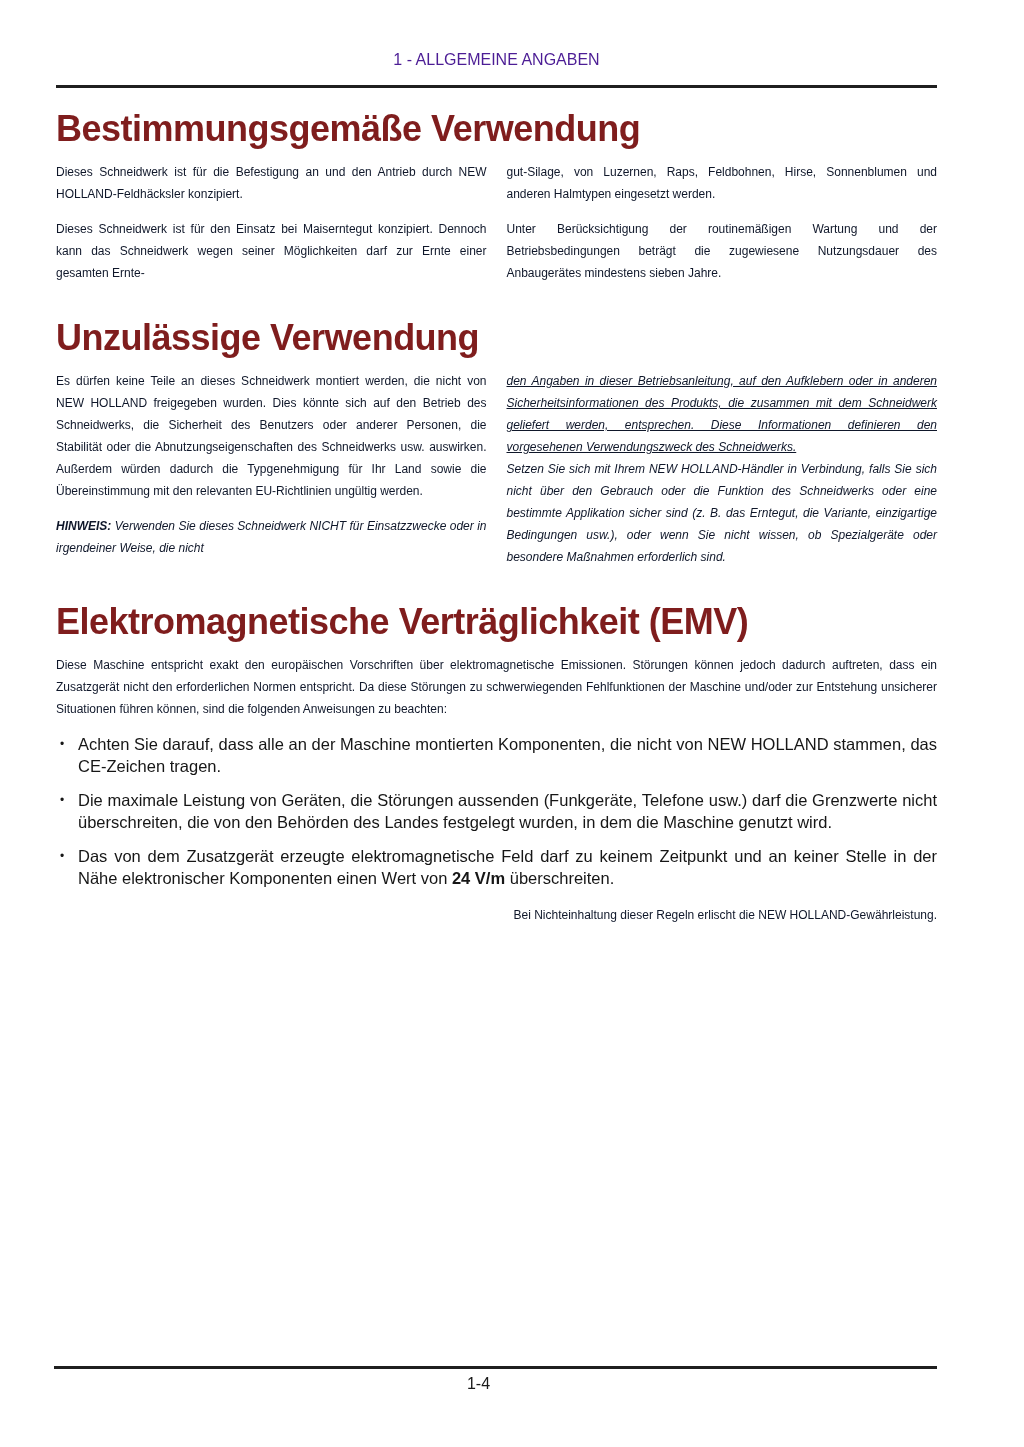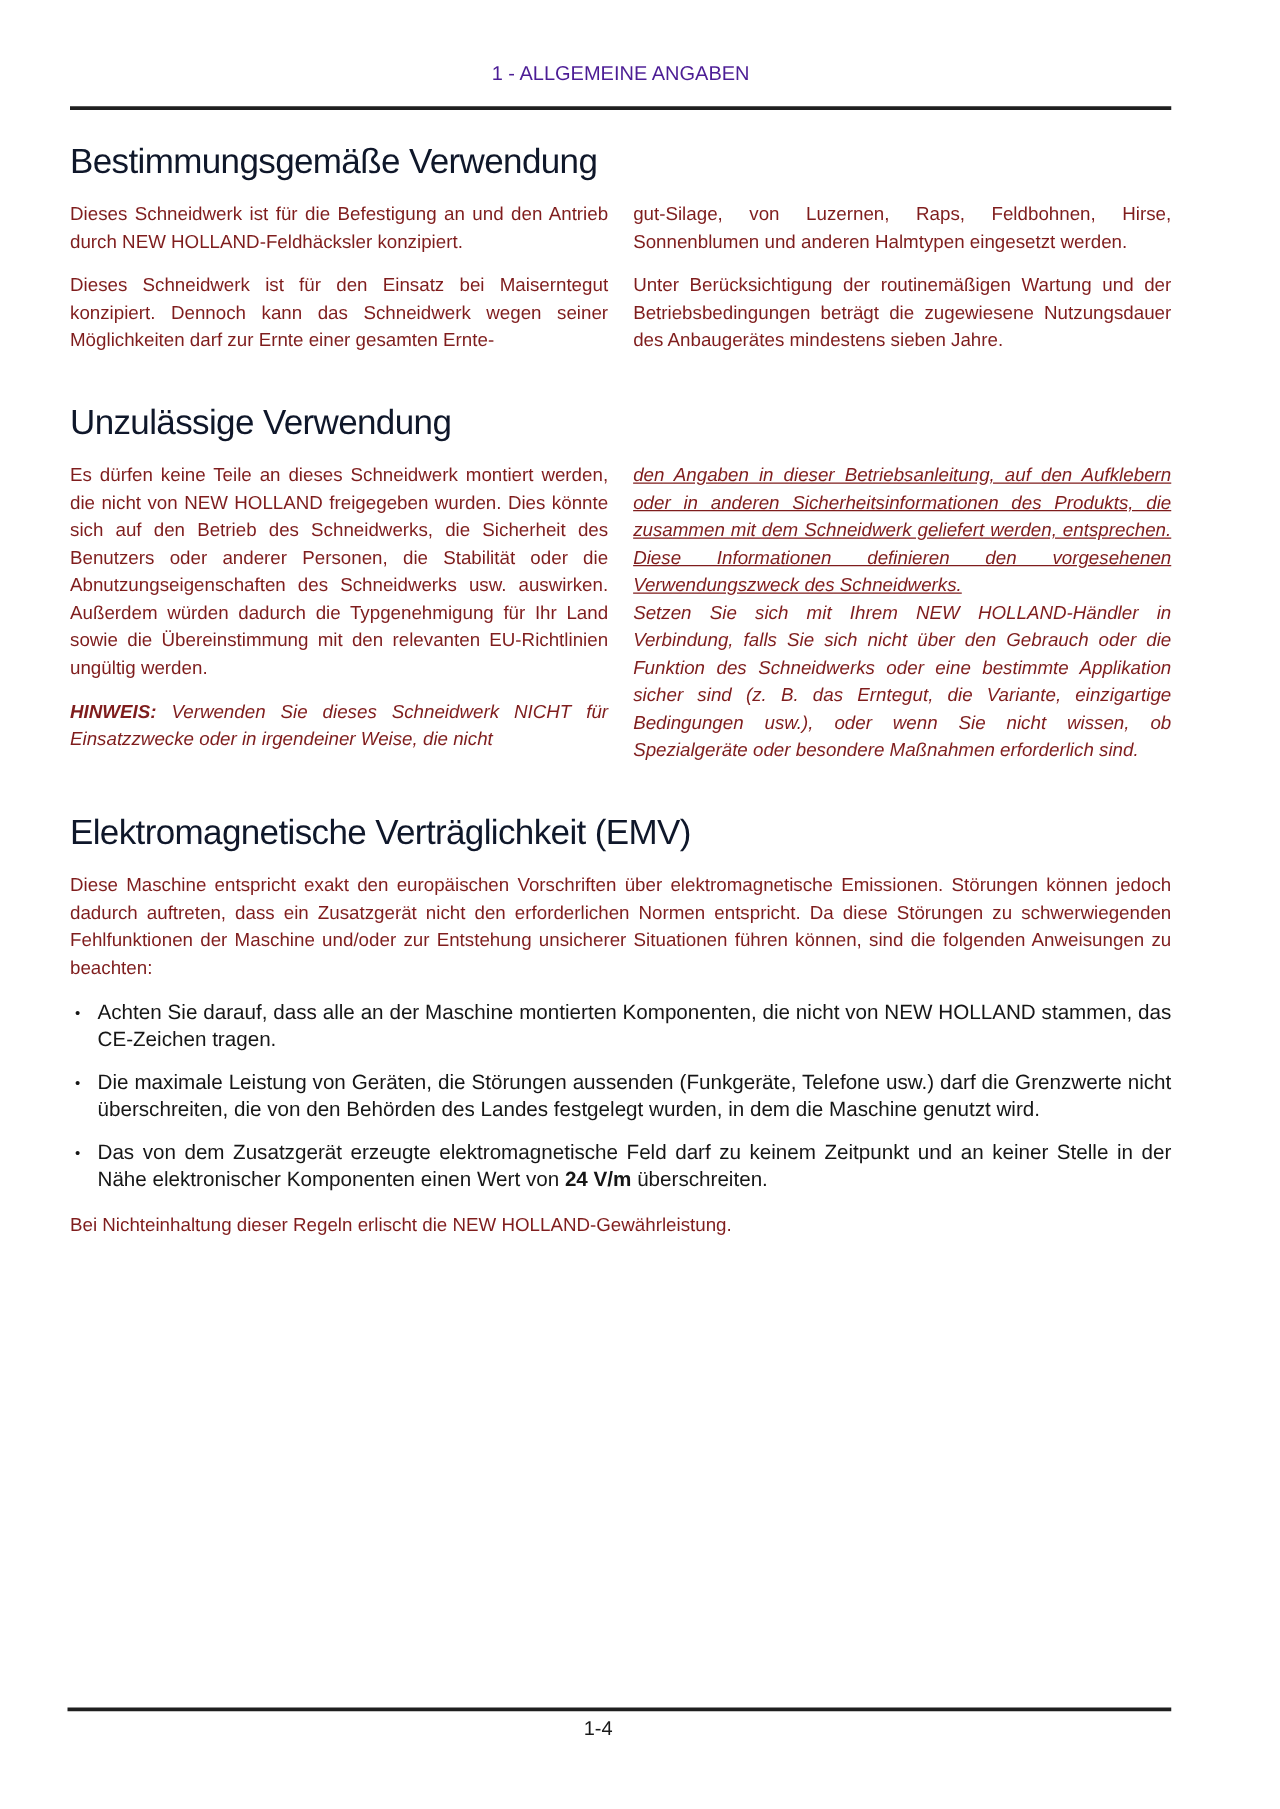--- a/index.html
+++ b/index.html
@@ -19,37 +19,37 @@
     line-height: 19px;
     color: #4c1d95;
   }
   .header-rule {
     border: none;
     border-top: 3px solid #1f1f1f;
     margin: 16px 0 0 0;
   }
 
   h1.section-title {
-    font-size: 28px;
+    font-size: 36px;
     line-height: 34px;
-    font-weight: normal;
+    font-weight: bold;
     letter-spacing: -0.5px;
-    color: #0f172a;
+    color: #7f1d1d;
     margin: 24px 0 15px 0;
   }
 
   .cols { display: flex; gap: 20px; }
   .col { flex: 1 1 0; min-width: 0; }
 
   p.body-text {
     margin: 0 0 13px 0;
-    font-size: 15px;
+    font-size: 12px;
     line-height: 22px;
     text-align: justify;
-    color: #7f1d1d;
+    color: #0f172a;
   }
   .italic p.body-text, p.italic-text { font-style: italic; }
   .no-gap { margin-bottom: 0 !important; text-decoration: underline; }
 
   .note { margin-top: 13px; }
   .note-label { font-weight: bold; font-style: italic; }
   .note-text { font-style: italic; }
 
   ul.bullet-list { list-style: none; margin: 2px 0 0 0; padding: 0; }
   ul.bullet-list li {
@@ -61,21 +61,21 @@
   .bullet-marker {
     flex: 0 0 18px;
     padding-left: 4px;
     font-size: 12px;
     line-height: 22px;
     color: #161616;
   }
   .bullet-text { flex: 1 1 0; text-align: justify; }
   .bold-value { font-weight: bold; }
 
-  p.closing { margin-top: 15px; text-align: left; }
+  p.closing { margin-top: 15px; text-align: right; }
 
   .footer-rule {
     position: absolute;
     left: 54px; right: 87px; top: 1366px;
     border: none;
     border-top: 3px solid #1f1f1f;
     margin: 0;
   }
   .page-number {
     position: absolute;

